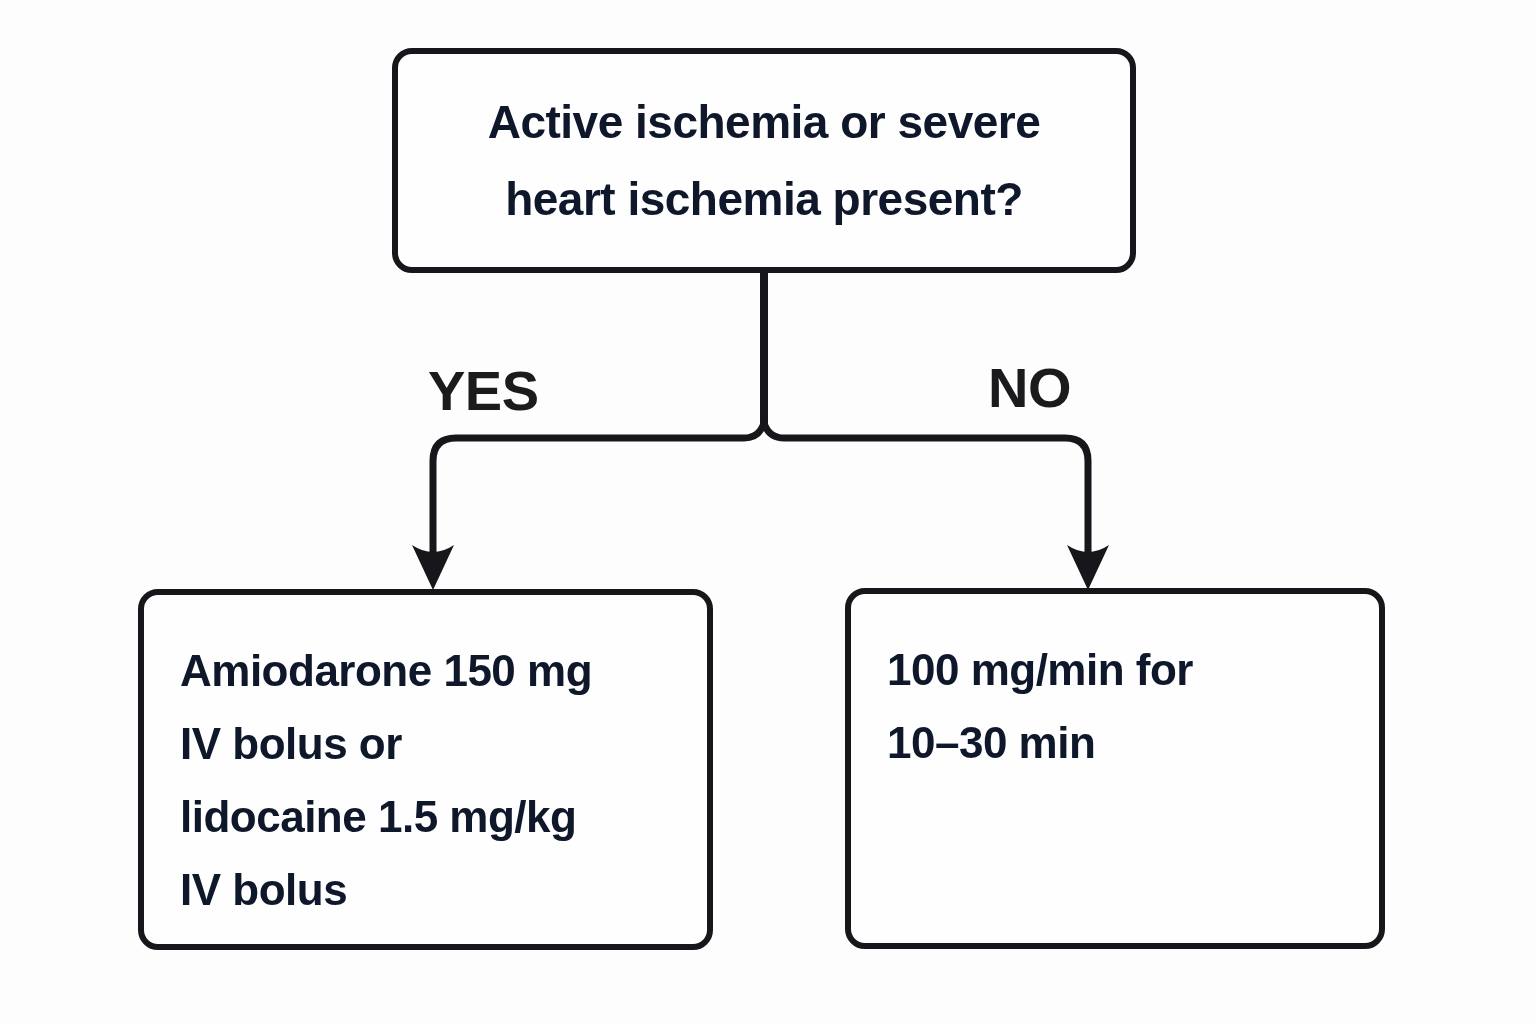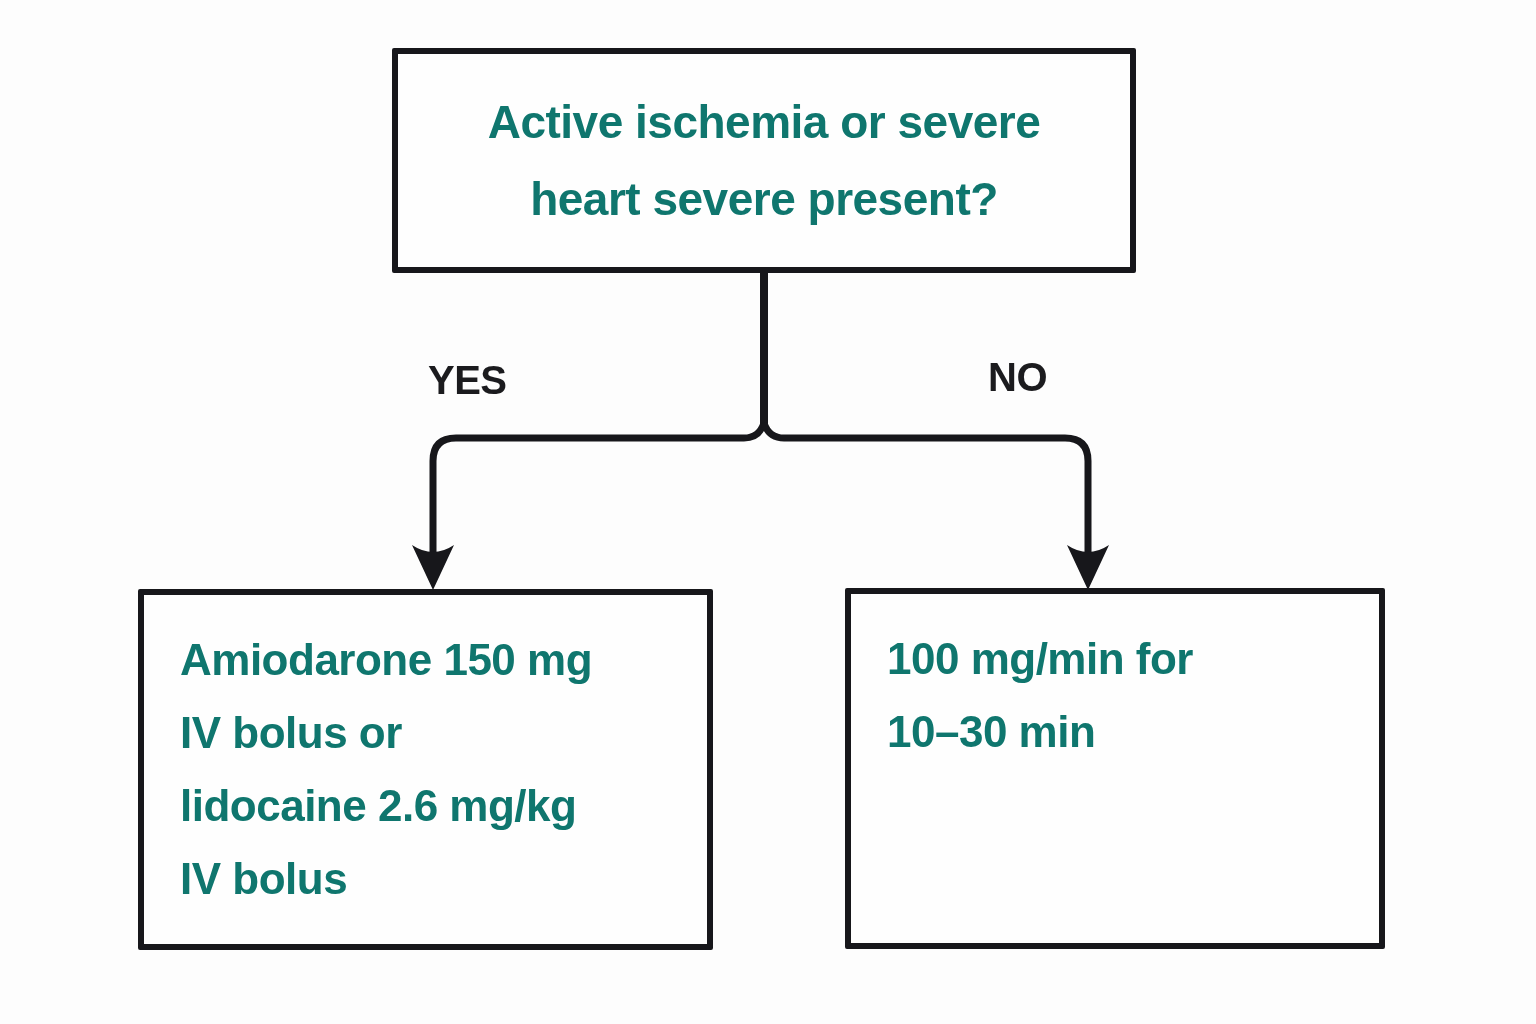--- a/index.html
+++ b/index.html
@@ -19,61 +19,61 @@
     position: absolute;
     left: 0;
     top: 0;
     width: 1536px;
     height: 1024px;
   }
   .node {
     position: absolute;
     box-sizing: border-box;
     border: 6px solid #17171b;
-    border-radius: 2px;
+    border-radius: 20px;
     background: #fefefe;
-    color: #0f766e;
+    color: #0f172a;
   }
   .decision {
     left: 392px;
     top: 48px;
     width: 744px;
     height: 225px;
     display: flex;
     flex-direction: column;
     align-items: center;
     justify-content: center;
     text-align: center;
     font-size: 46px;
     font-weight: 700;
     line-height: 77px;
     letter-spacing: -0.5px;
   }
   .outcome {
-    padding: 28px 18px 0 36px;
+    padding: 39px 18px 0 36px;
     font-size: 44px;
     font-weight: 700;
     line-height: 73px;
     letter-spacing: -0.5px;
   }
   .outcome-yes {
     left: 138px;
     top: 589px;
     width: 575px;
     height: 361px;
   }
   .outcome-no {
     left: 845px;
     top: 588px;
     width: 540px;
     height: 361px;
   }
   .branch-label {
     position: absolute;
-    font-size: 40px;
+    font-size: 56px;
     font-weight: 700;
     color: #1b1b1e;
     letter-spacing: -0.5px;
   }
   .label-yes { left: 428px; top: 358px; }
   .label-no  { left: 988px; top: 355px; }
   .line { display: block; }
 </style>
 </head>
 <body>
@@ -87,31 +87,31 @@
     <path d="M 764 423 Q 759 438 744 438 L 456 438 Q 433 438 433 461 L 433 557" fill="none" stroke="#17171b" stroke-width="7"></path>
 
     <path d="M 764 423 Q 769 438 784 438 L 1065 438 Q 1088 438 1088 461 L 1088 557" fill="none" stroke="#17171b" stroke-width="7"></path>
 
     <path d="M 433 590 L 412 545 Q 433 559 454 545 Z" fill="#17171b" stroke="none"></path>
     <path d="M 1088 590 L 1067 545 Q 1088 559 1109 545 Z" fill="#17171b" stroke="none"></path>
   </svg>
 
   <div class="node decision">
     <span class="line">Active ischemia or severe</span>
-    <span class="line">heart severe present?</span>
+    <span class="line">heart ischemia present?</span>
   </div>
 
   <div class="branch-label label-yes">YES</div>
 
   <div class="branch-label label-no">NO</div>
 
   <div class="node outcome outcome-yes">
     <span class="line">Amiodarone 150 mg</span>
     <span class="line">IV bolus or</span>
-    <span class="line">lidocaine 2.6 mg/kg</span>
+    <span class="line">lidocaine 1.5 mg/kg</span>
     <span class="line">IV bolus</span>
   </div>
 
   <div class="node outcome outcome-no">
     <span class="line">100 mg/min for</span>
     <span class="line">10–30 min</span>
   </div>
 
 </div>
 

